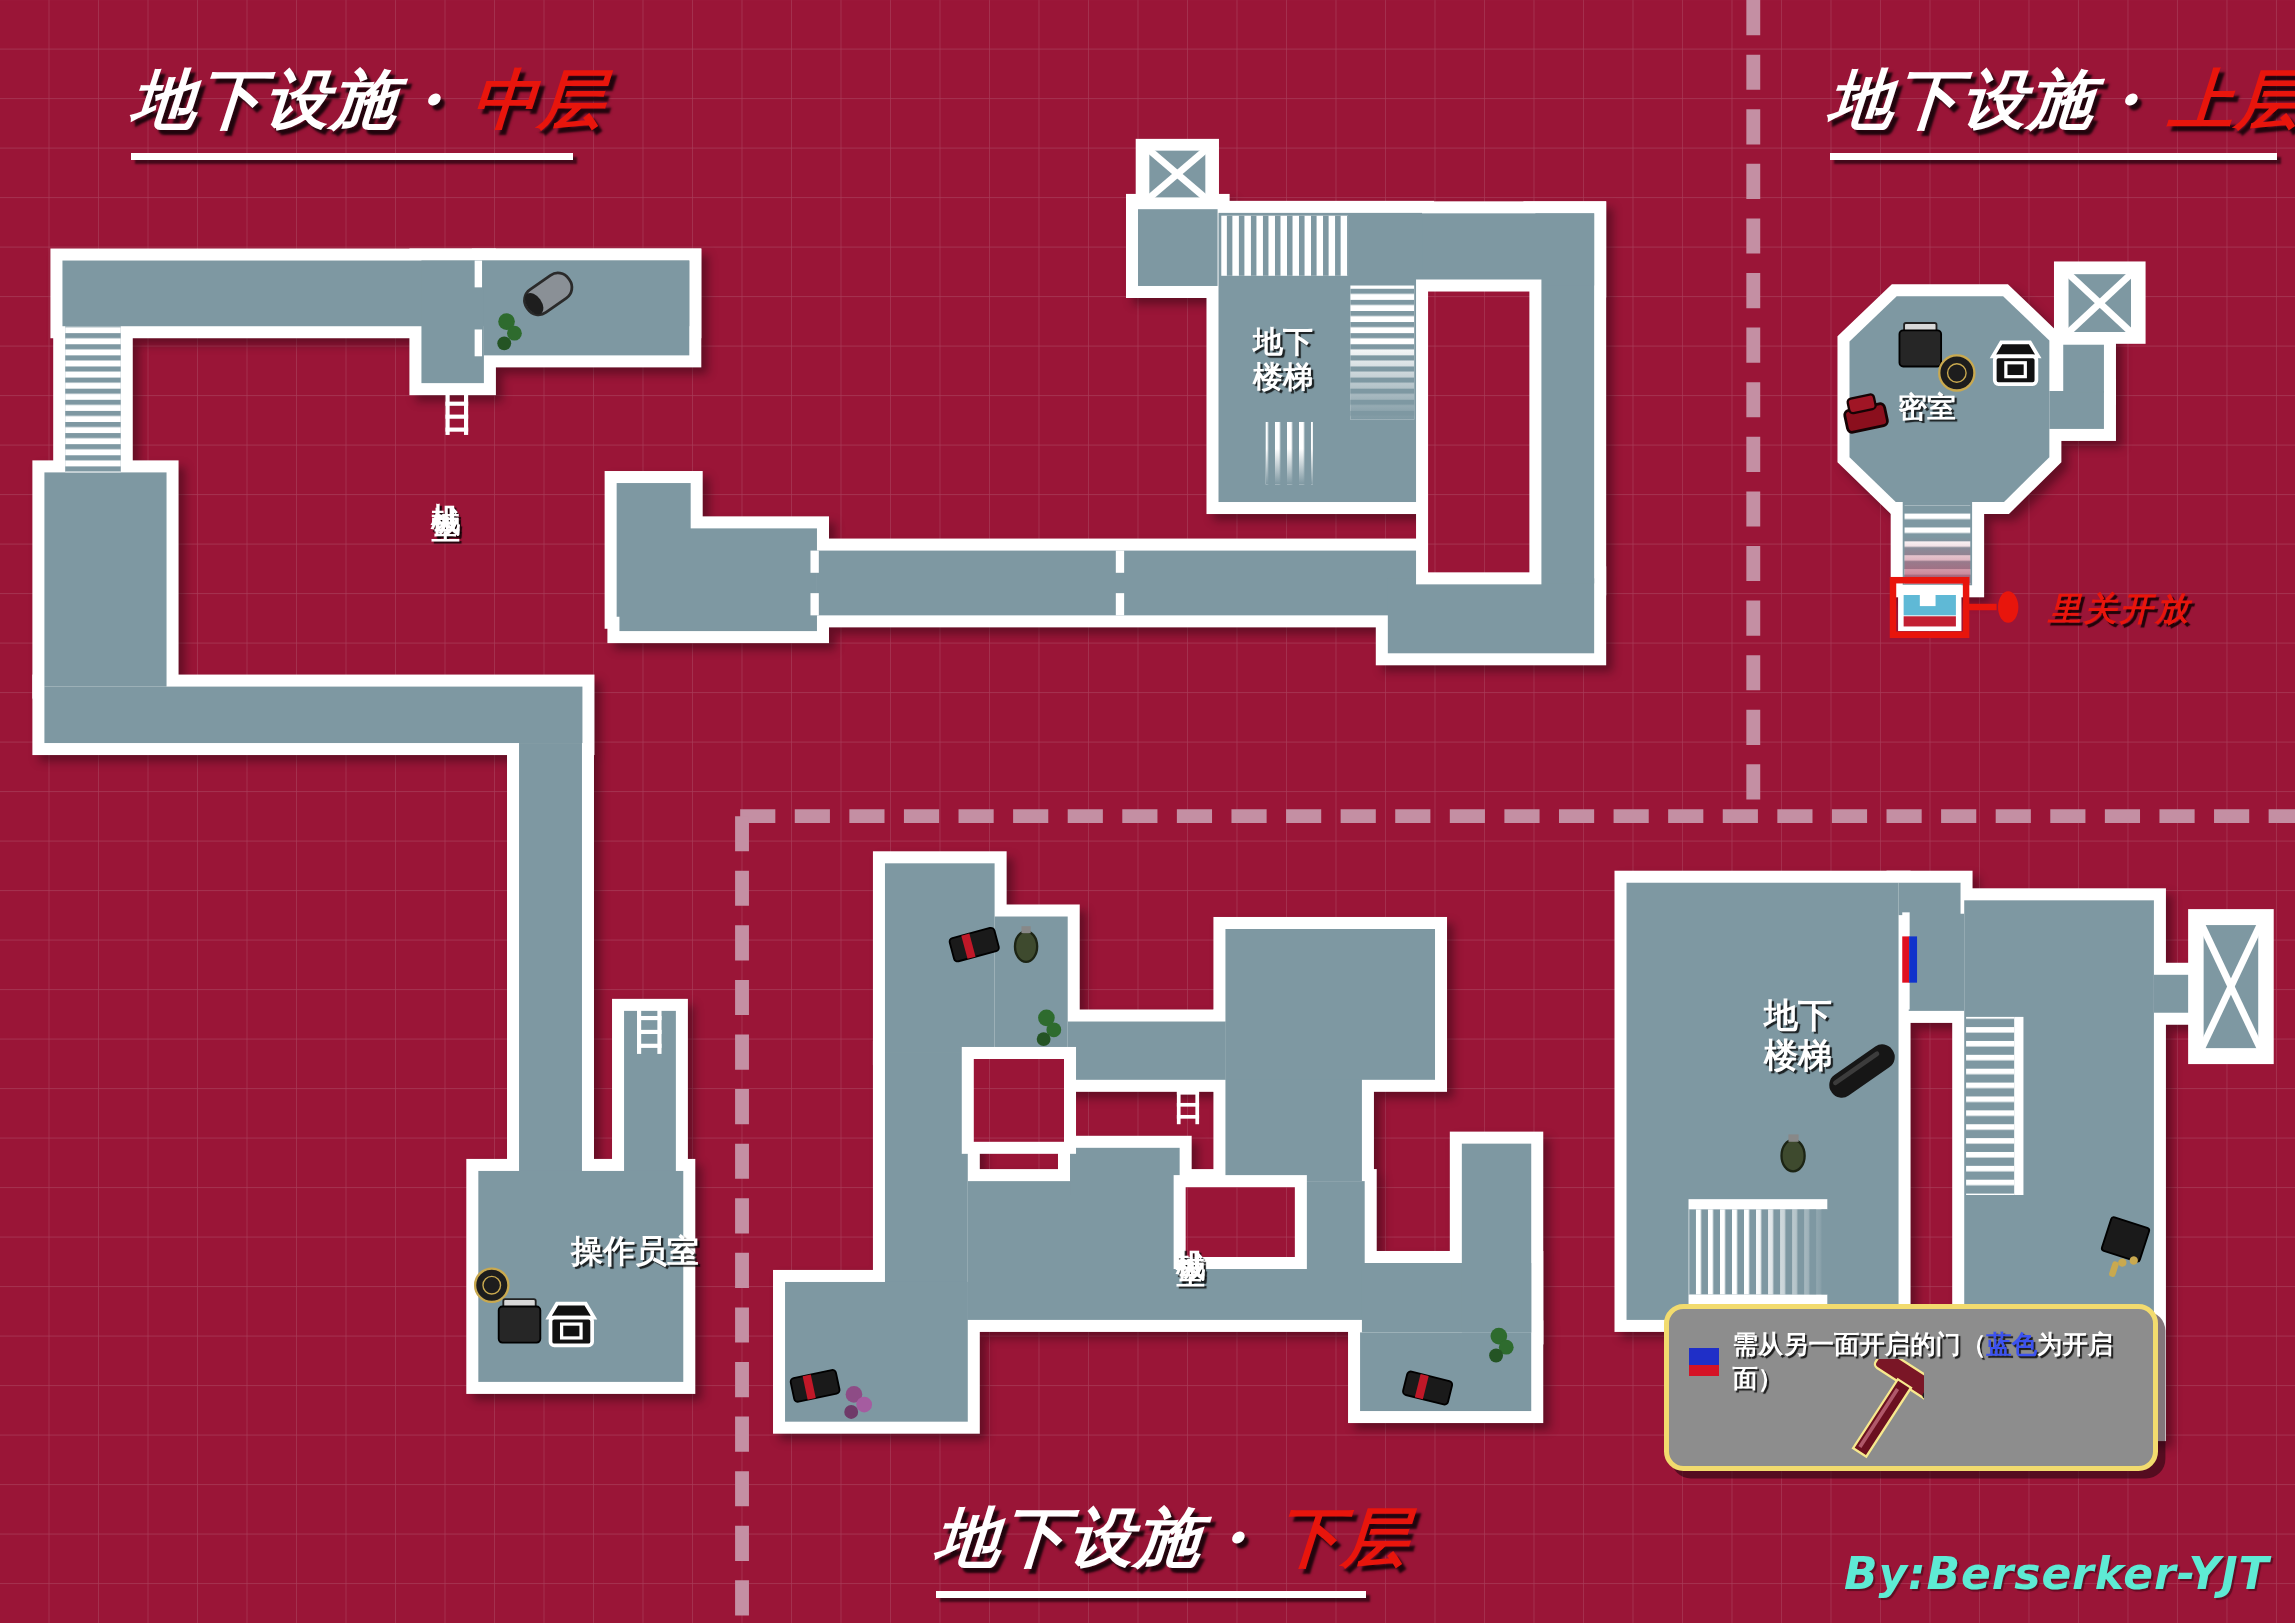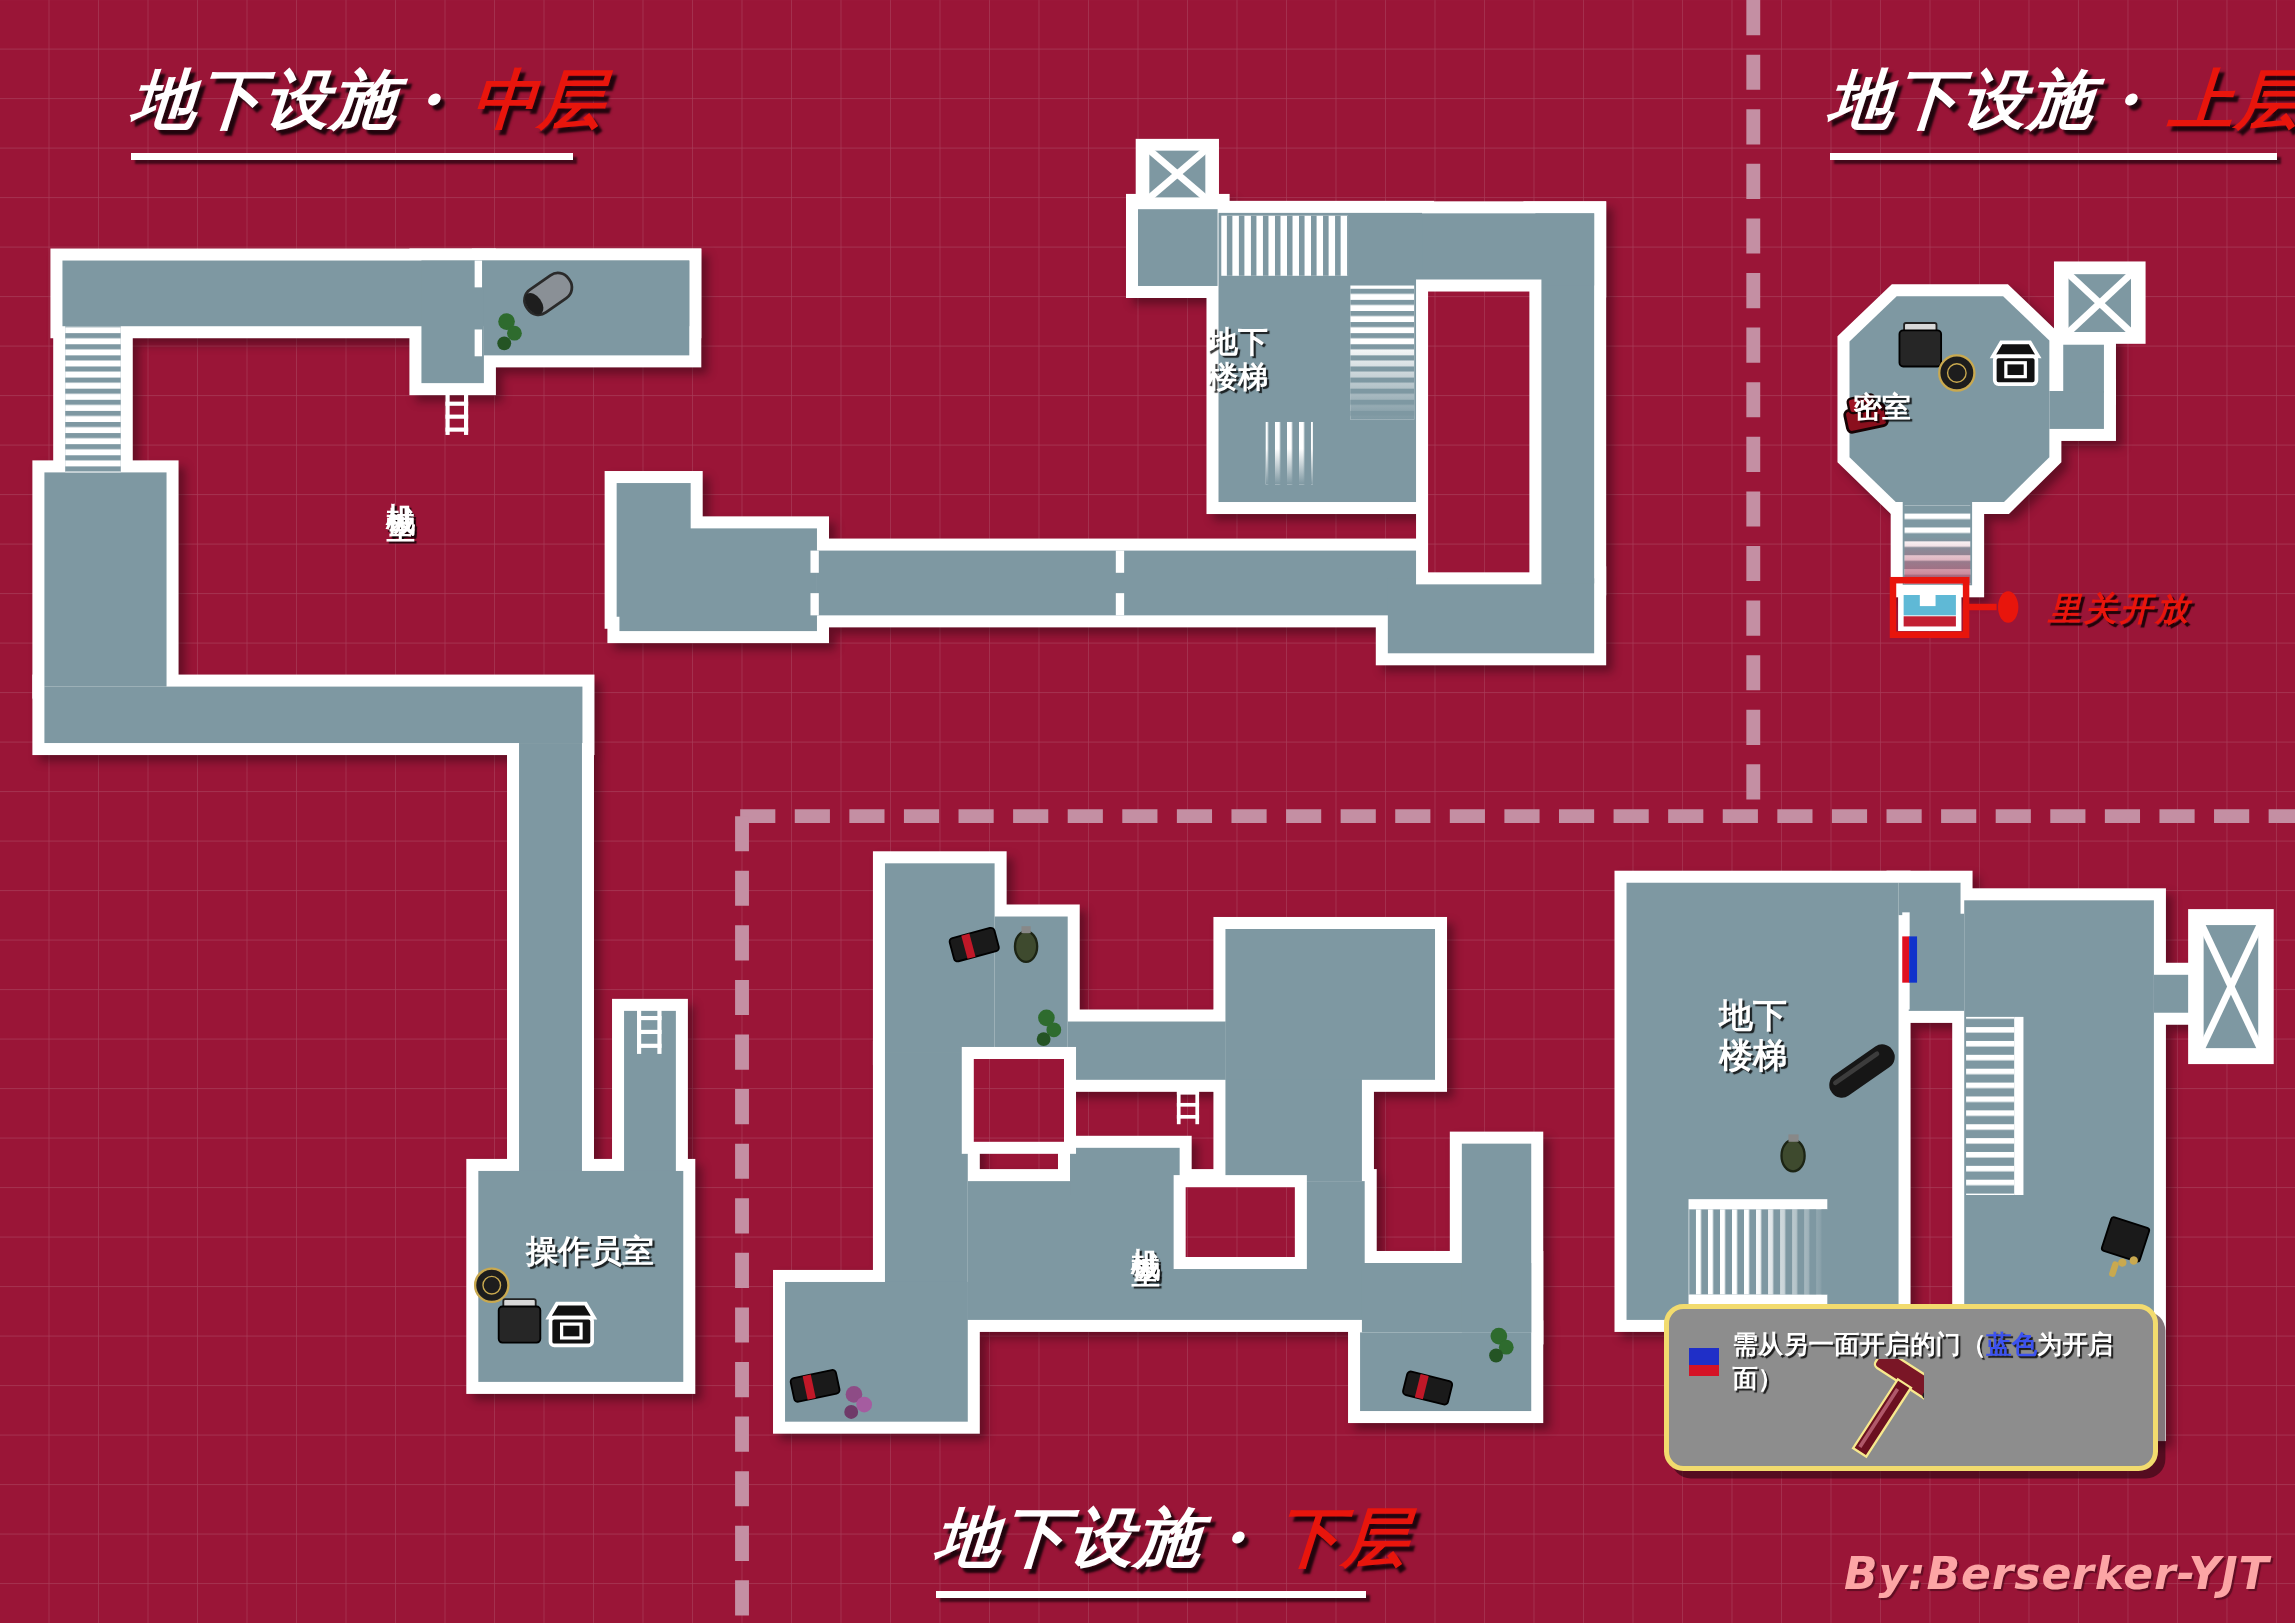--- a/index.html
+++ b/index.html
@@ -18,25 +18,25 @@
 
   
   .txt{position:absolute;color:#FFFFFF;white-space:nowrap;}
   .title{font-size:65px;font-weight:bold;font-style:italic;
          font-family:"DejaVu Serif","DejaVu Sans",serif;
          text-shadow:4.6px 4.6px 2.3px rgba(10,2,6,.85);letter-spacing:1.9px;transform:skewX(-4deg);}
   .title .red{color:#E8150C;}
   .underline{position:absolute;height:7.4px;background:#FFFFFF;
              box-shadow:3.7px 3.7px 1.9px rgba(10,2,6,.6);}
   .roomlabel{font-weight:bold;font-size:29px;line-height:1.18;
-             text-shadow:2.3px 2.3px 0.9px rgba(0,0,0,.78);}
+             text-shadow:2.3px 2.3px 0.9px rgba(0,0,0,.78);padding-left:45px;}
   .vertical{writing-mode:vertical-rl;text-orientation:upright;letter-spacing:4.6px;}
   .gate{font-size:33px;font-weight:bold;font-style:italic;color:#E8150C;
         text-shadow:2.8px 2.8px 0.9px rgba(20,2,4,.9);letter-spacing:2.8px;}
-  .credit{font-size:44px;font-weight:bold;font-style:italic;color:#fca5a5;
+  .credit{font-size:44px;font-weight:bold;font-style:italic;color:#5eead4;
           text-shadow:1.9px 1.9px 0.9px rgba(40,6,16,.5);letter-spacing:0.9px;}
 
   
   .legend{position:absolute;left:1664px;top:1304px;width:494px;height:167px;
           background:#8D8D8D;border:5.6px solid #F2DB6E;border-radius:19.4px;
           box-shadow:7.4px 7.4px 0 rgba(30,6,14,.55);box-sizing:border-box;}
   .legend .row{position:absolute;left:20.4px;display:flex;align-items:center;}
   .legend .ltext{font-size:25.4px;font-weight:bold;color:#fff;
                  text-shadow:1.9px 1.9px 0.9px rgba(0,0,0,.8);}
   .dooricon{width:30px;height:29px;margin-right:13px;position:relative;flex:none;}

